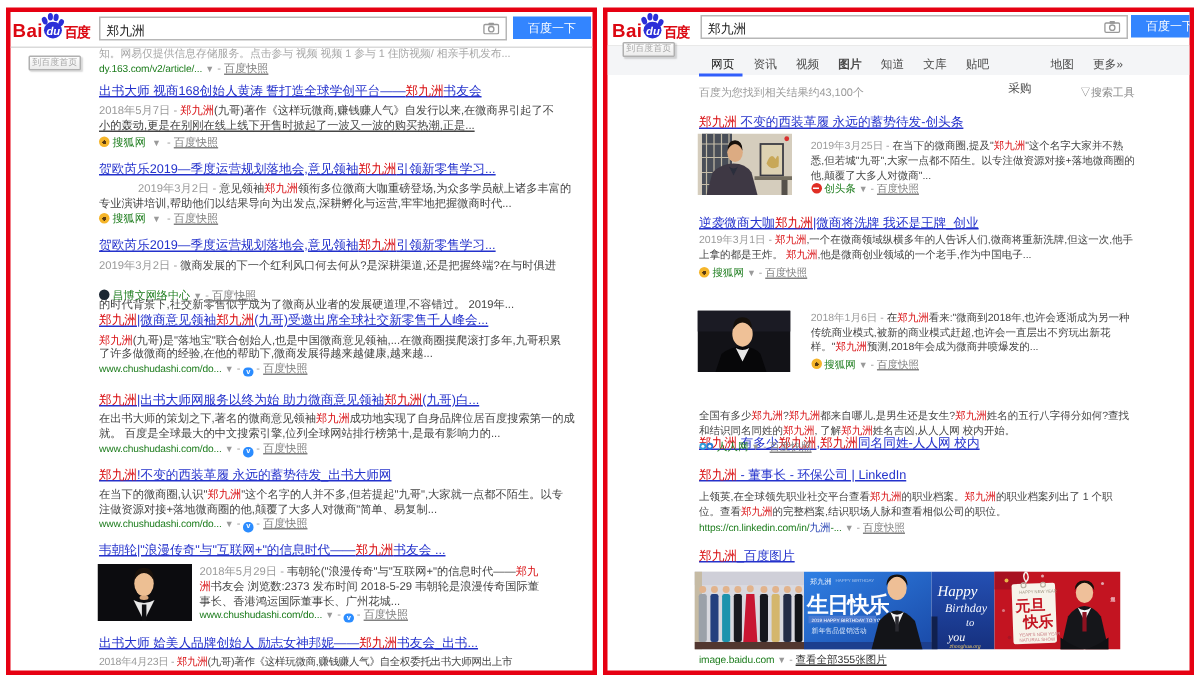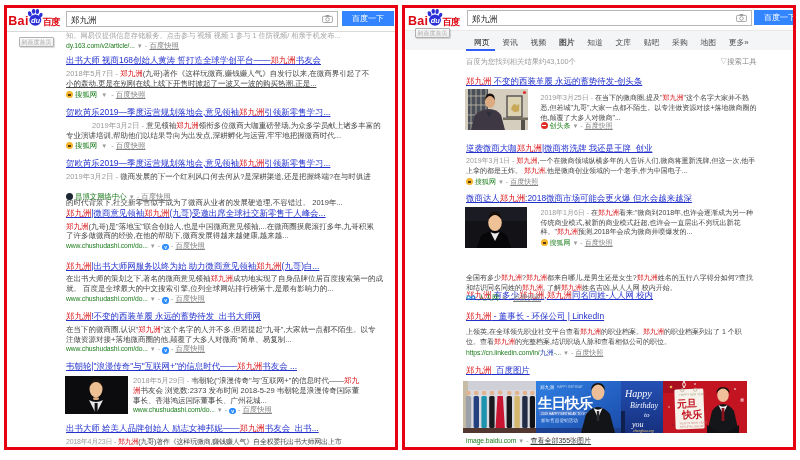--- a/index.html
+++ b/index.html
@@ -138,21 +138,21 @@
 
   <div style="position:absolute;left:0;top:21.5px;width:388px;height:1px;background:#e9e9e9;"></div>
   <div style="position:absolute;left:0;top:22.5px;width:388px;height:19.5px;background:#f4f5f7;"></div>
   <div class="tab" style="left:69px;color:#1c1c1c;">网页</div>
   <div class="tab" style="left:97.3px;">资讯</div>
   <div class="tab" style="left:125.6px;">视频</div>
   <div class="tab" style="left:153.9px;font-weight:bold;">图片</div>
   <div class="tab" style="left:182.2px;">知道</div>
   <div class="tab" style="left:210.5px;">文库</div>
   <div class="tab" style="left:238.8px;">贴吧</div>
-  <div class="tab" style="left:267.1px;">采购</div>
+  <div class="tab" style="left:267.1px;margin-top:16px;">采购</div>
   <div class="tab" style="left:295.4px;">地图</div>
   <div class="tab" style="left:323.7px;">更多»</div>
   <div style="position:absolute;left:60.6px;top:40.5px;width:29.5px;height:2px;background:#315efb;"></div>
   <div class="t" style="left:61px;top:49.5px;font-size:7.3px;color:#9b9b9b;">百度为您找到相关结果约43,100个</div>
   <div class="t" style="left:315px;top:49.5px;font-size:7.3px;color:#888;">▽搜索工具</div>
 
   <div class="t ti" style="left:61px;top:69px;"><em>郑九洲</em> 不变的西装革履 永远的蓄势待发-创头条</div>
   <div class="thumb" style="left:59.5px;top:80.5px;">
     <svg width="63" height="41">
     <rect width="63" height="41" fill="#d5cdbd"></rect>
@@ -181,21 +181,20 @@
   <div class="t sn2" style="left:135.5px;top:85.5px;"><span class="dt">2019年3月25日&nbsp;-&nbsp;</span>在当下的微商圈,提及"<em>郑九洲</em>"这个名字大家并不熟</div>
   <div class="t sn2" style="left:135.5px;top:95.5px;">悉,但若城"九哥",大家一点都不陌生。以专注做资源对接+落地微商圈的</div>
   <div class="t sn2" style="left:135.5px;top:105.5px;">他,颠覆了大多人对微商"...</div>
   <div class="t src2" style="left:135.5px;top:114px;"><span class="ic icct"></span>创头条&nbsp;<span class="ar">▼</span>&nbsp;<span class="dt">- </span><span class="kz">百度快照</span></div>
 
   <div class="t ti" style="left:61px;top:135.5px;">逆袭微商大咖<em>郑九洲</em>|微商将洗牌 我还是王牌_创业</div>
   <div class="t sn2" style="left:61px;top:149.4px;"><span class="dt">2019年3月1日&nbsp;-&nbsp;</span><em>郑九洲</em>,一个在微商领域纵横多年的人告诉人们,微商将重新洗牌,但这一次,他手</div>
   <div class="t sn2" style="left:61px;top:159.3px;">上拿的都是王炸。&nbsp;<em>郑九洲</em>,他是微商创业领域的一个老手,作为中国电子...</div>
   <div class="t src2" style="left:61px;top:169.5px;"><span class="ic icsohu"></span>搜狐网&nbsp;<span class="ar">▼</span>&nbsp;<span class="dt">- </span><span class="kz">百度快照</span></div>
 
-  <div class="t ti" style="left:61px;top:185.5px;">微商达人<em>郑九洲</em>:2018微商市场可能会更火爆 但水会越来越深</div>
   <div class="thumb" style="left:59.5px;top:198.5px;">
     <svg width="62" height="41">
     <rect width="62" height="41" fill="#121217"></rect>
     <rect x="0" y="0" width="62" height="14" fill="#1b1b24"></rect>
     <path d="M12 41 L16 29 Q22 24 30 24 Q38 24 42 29 L46 41 Z" fill="#070709"></path>
     <path d="M25.5 25 L30 34 L34.5 25 Q30 27.8 25.5 25 Z" fill="#e8e8e8"></path>
     <ellipse cx="30" cy="15.5" rx="6.8" ry="8.6" fill="#efc197"></ellipse>
     <path d="M23.7 12.5 Q23.7 4.5 30 4.5 Q36.3 4.5 36.3 12.5 Q33.5 8 30 8 Q26.5 8 23.7 12.5 Z" fill="#15100b"></path>
     </svg>
   </div>

